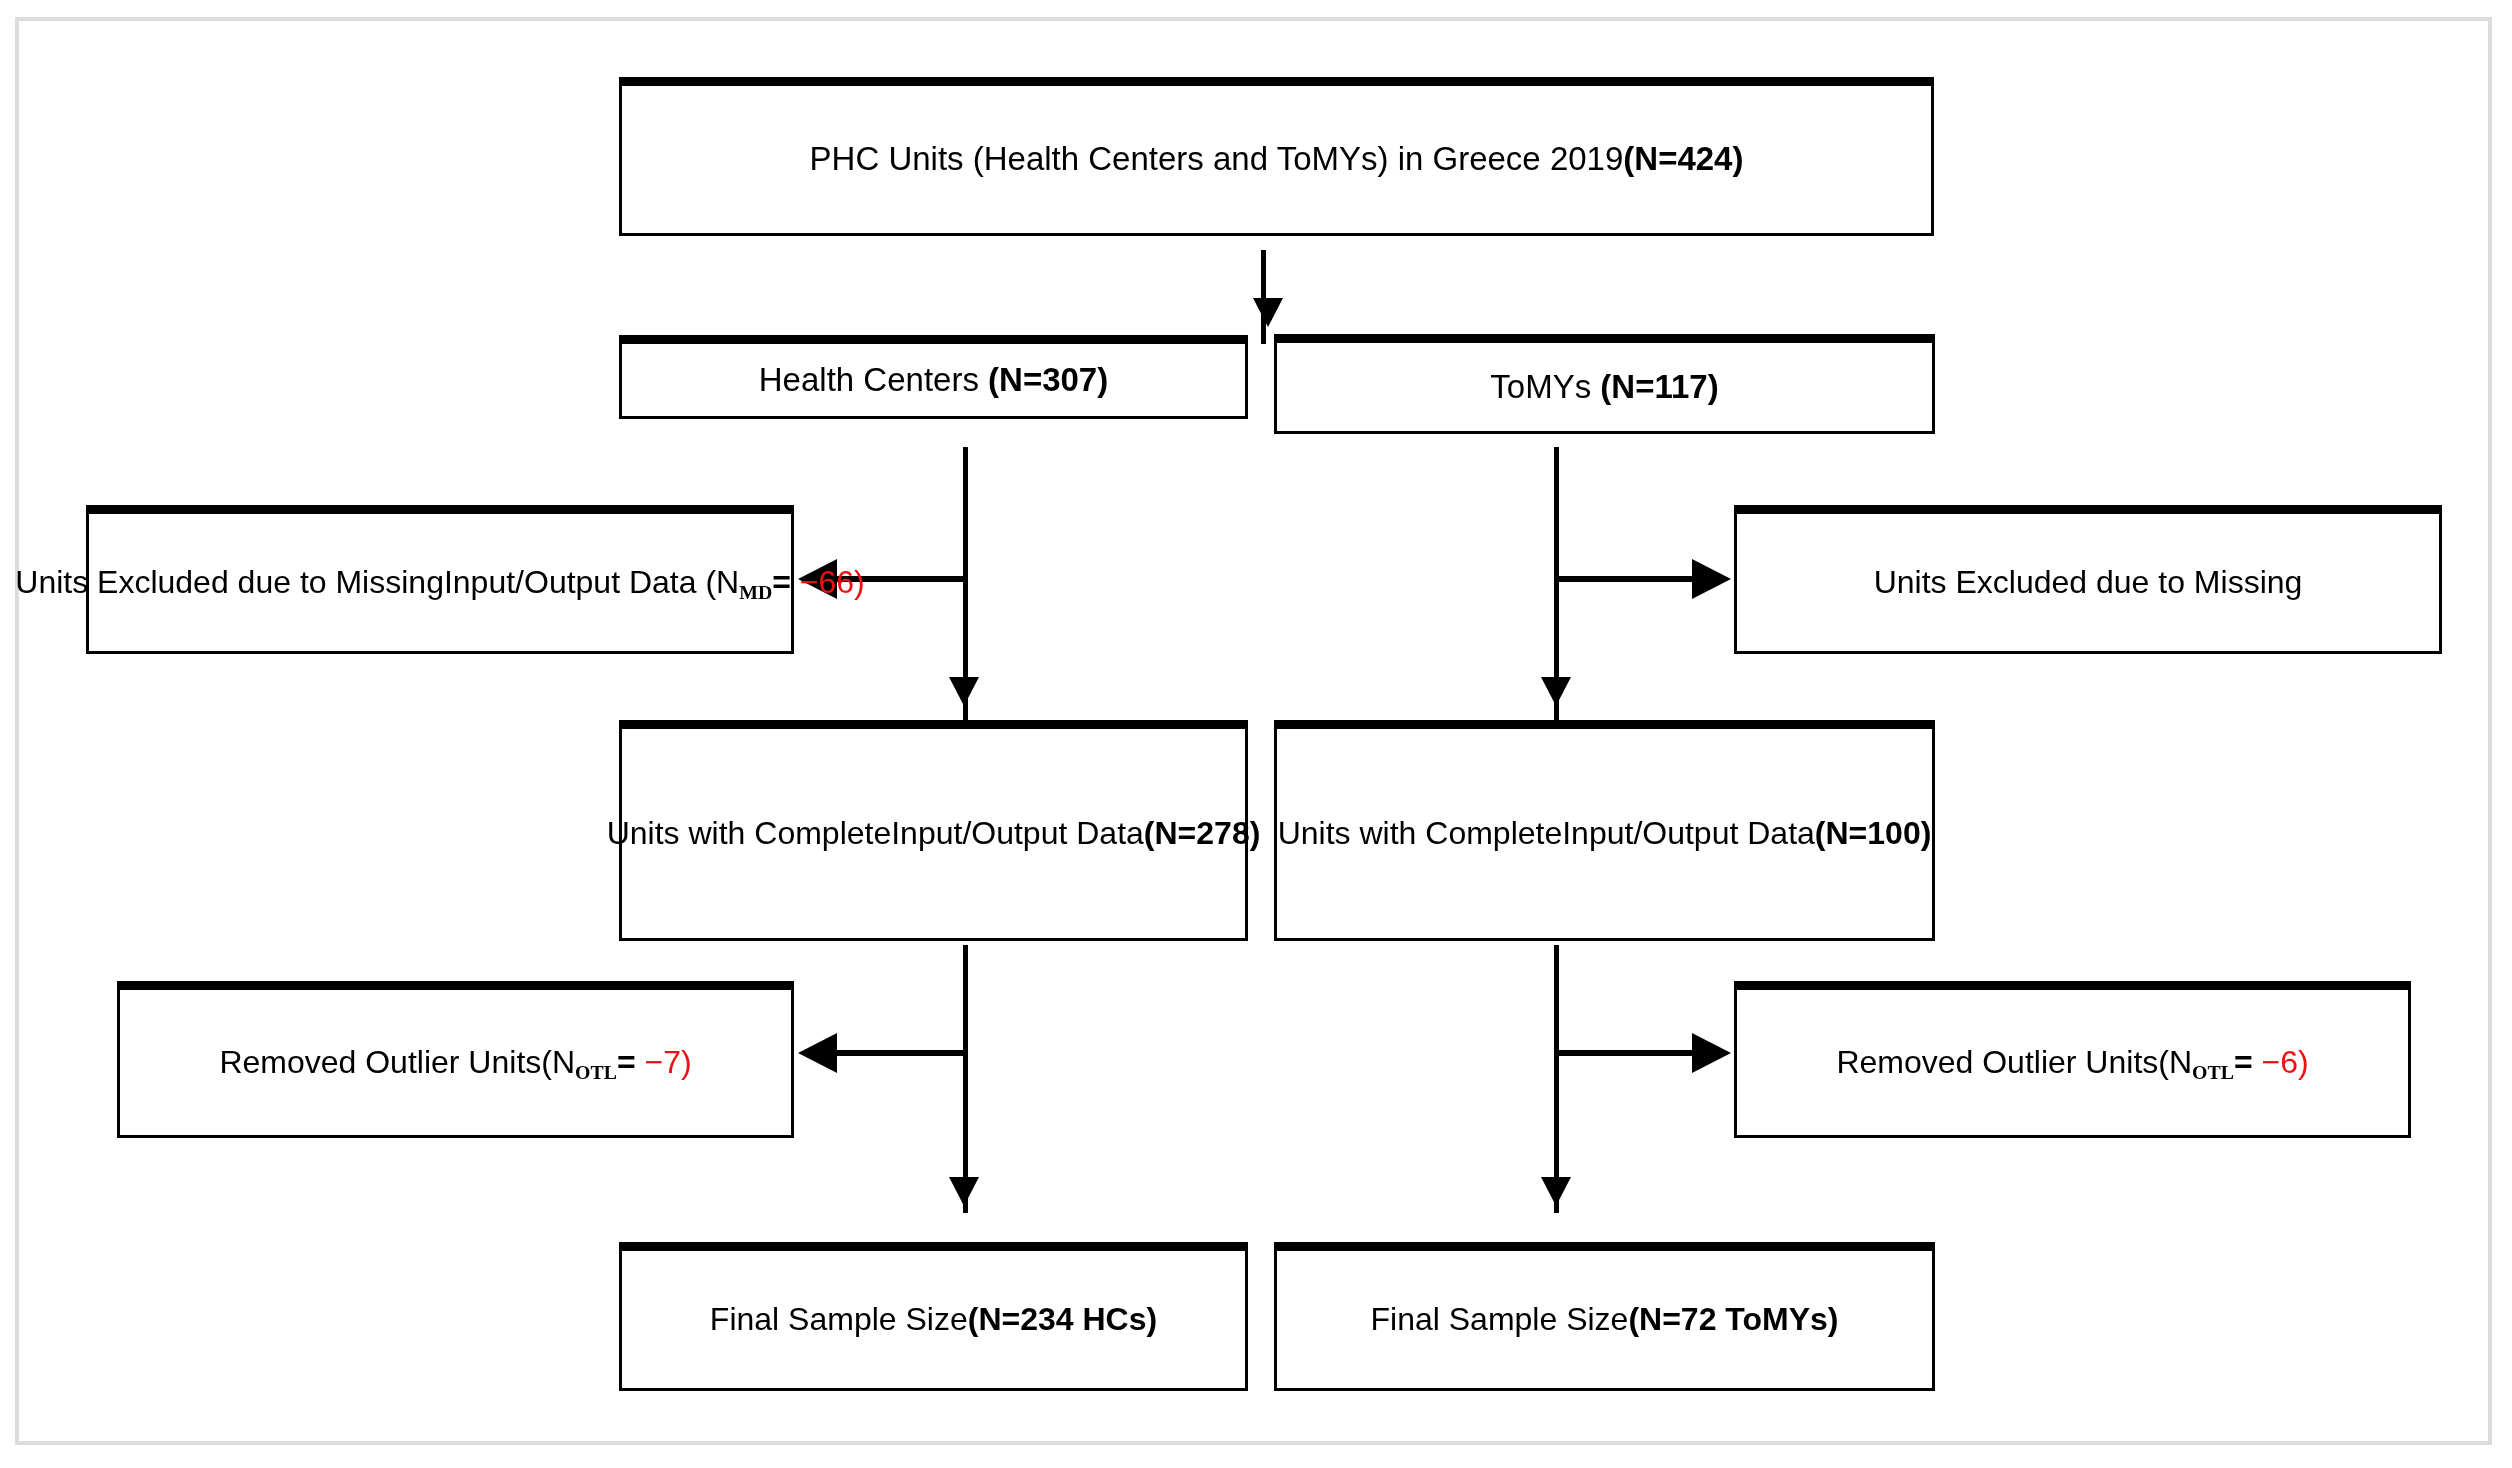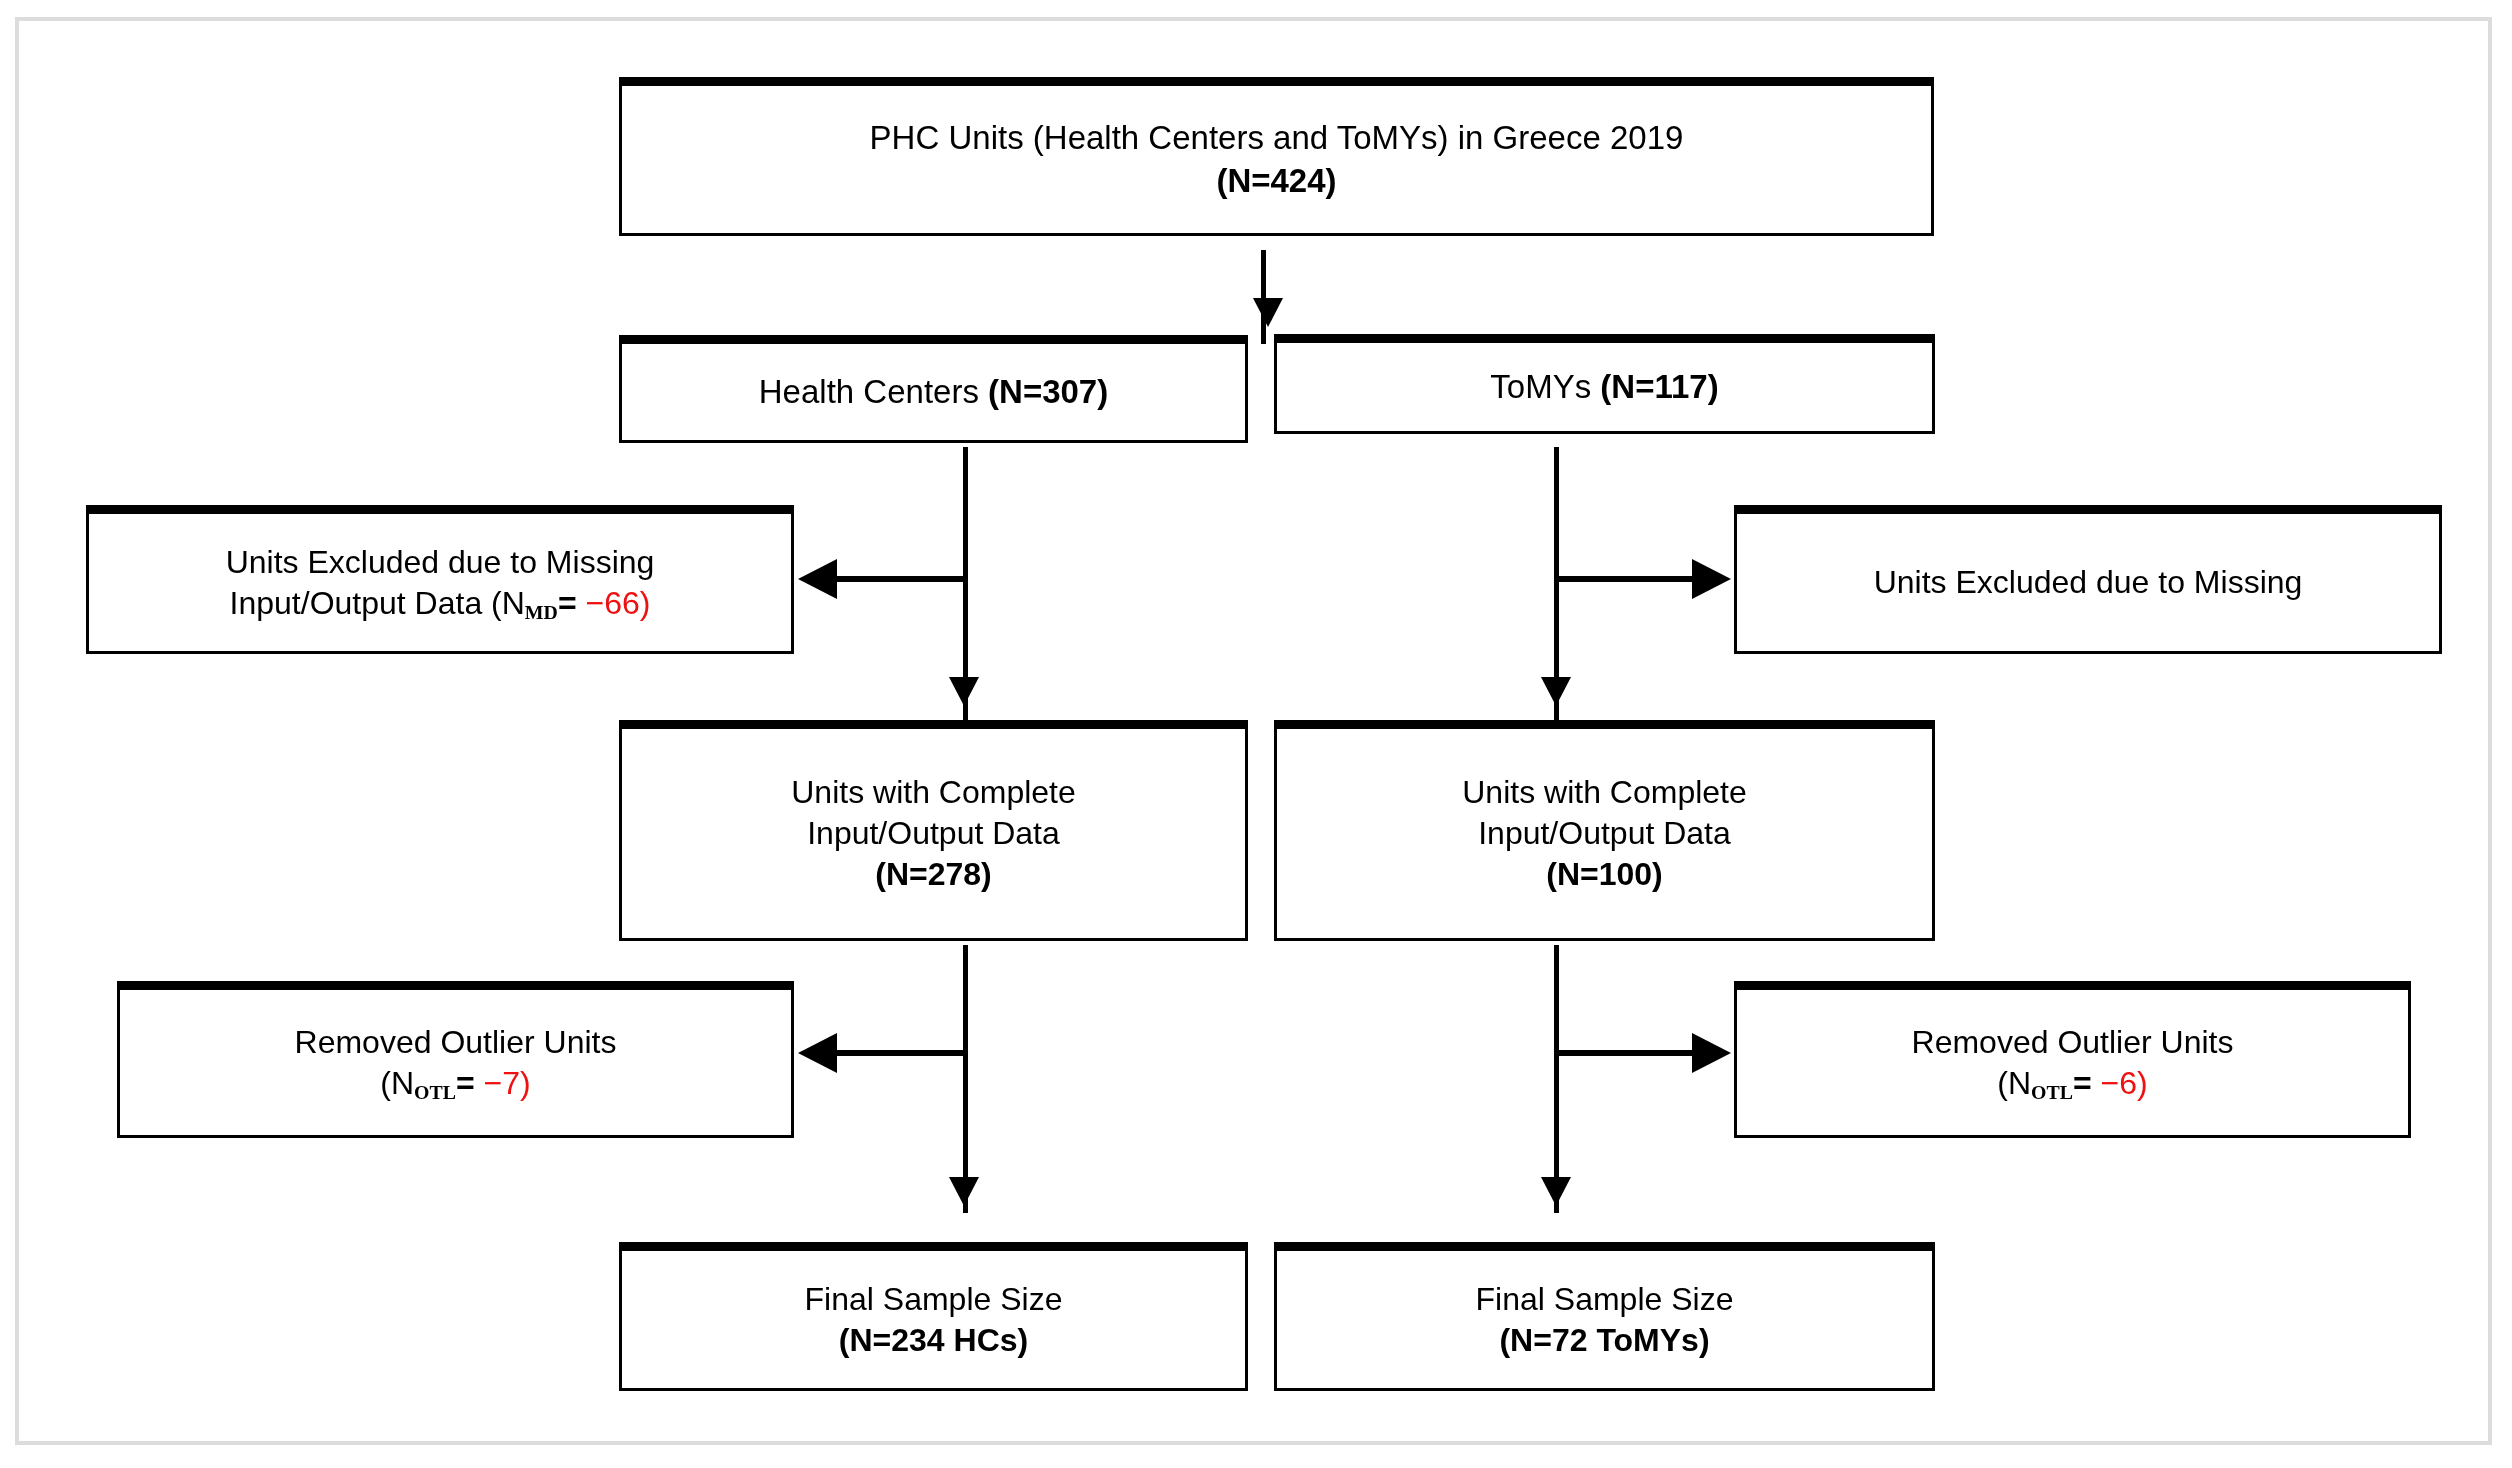--- a/index.html
+++ b/index.html
@@ -30,21 +30,20 @@
   }
 
   
   .flow-box {
     position: absolute;
     box-sizing: border-box;
     background: #ffffff;
     border: 3.3px solid #000000;
     border-top-width: 9.4px;
     display: flex;
-    flex-direction: column;
     align-items: center;
     justify-content: center;
     text-align: center;
     color: #000000;
   }
   .flow-box .shadow {
     position: absolute;
     left: 6.7px;
     bottom: -16px;
     width: 100%;
@@ -102,21 +101,21 @@
     position: absolute;
     width: 0;
     height: 0;
     border-top: 20px solid transparent;
     border-bottom: 20px solid transparent;
     border-left: 39px solid #000000;
   }
 
   
   #box-total      { left: 619px;  top: 77px;  width: 1315px; height: 159px; font-size: 33px; }
-  #box-hc         { left: 619px;  top: 335px;  width: 629px;  height: 108px; font-size: 33px; }
+  #box-hc         { left: 619px;  top: 335px;  width: 629px;  height: 84px; font-size: 33px; }
   #box-tomys      { left: 1274px; top: 334px;  width: 661px;  height: 100px; font-size: 33px; }
   #box-excl-hc    { left: 86px;  top: 505px;  width: 708px; height: 149px; font-size: 32px; }
   #box-excl-tomys { left: 1734px; top: 505px;  width: 708px; height: 149px; font-size: 32px; }
   #box-comp-hc    { left: 619px;  top: 720px; width: 629px;  height: 221px; font-size: 32px; }
   #box-comp-tomys { left: 1274px; top: 720px; width: 661px;  height: 221px; font-size: 32px; }
   #box-outl-hc    { left: 117px;  top: 981px; width: 677px; height: 157px; font-size: 32px; }
   #box-outl-tomys { left: 1734px; top: 981px; width: 677px; height: 157px; font-size: 32px; }
   #box-final-hc   { left: 619px;  top: 1242px; width: 629px;  height: 149px; font-size: 32px; }
   #box-final-tomys{ left: 1274px; top: 1242px; width: 661px;  height: 149px; font-size: 32px; }
 </style>

